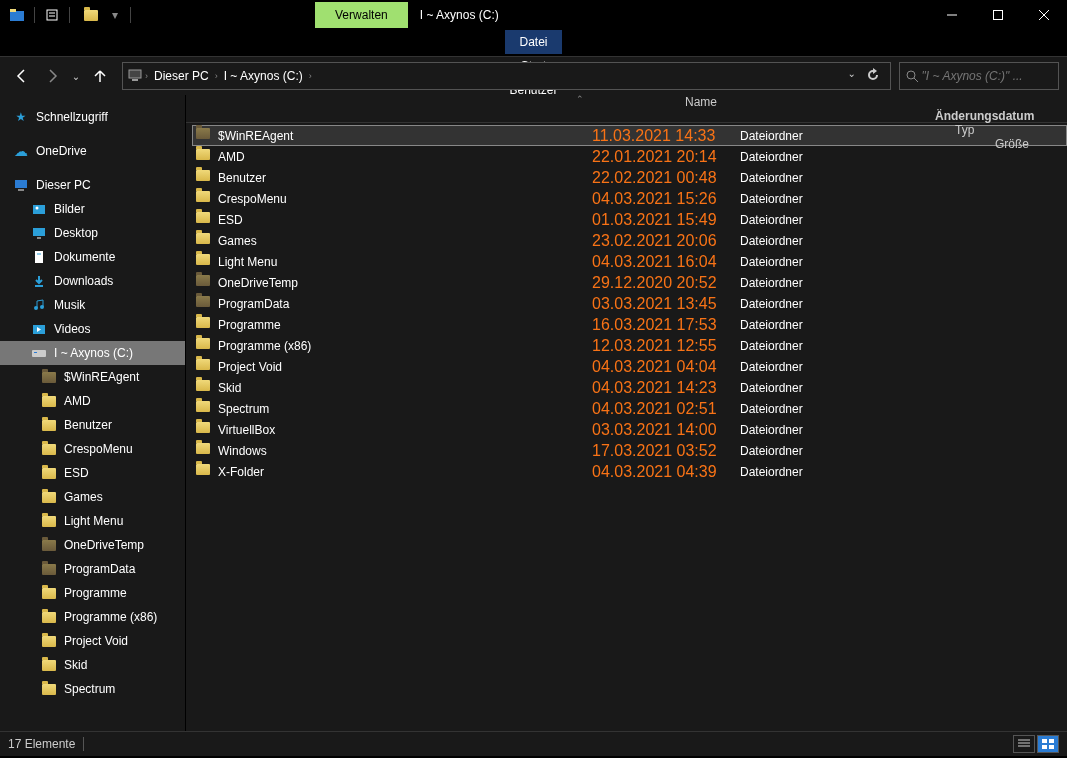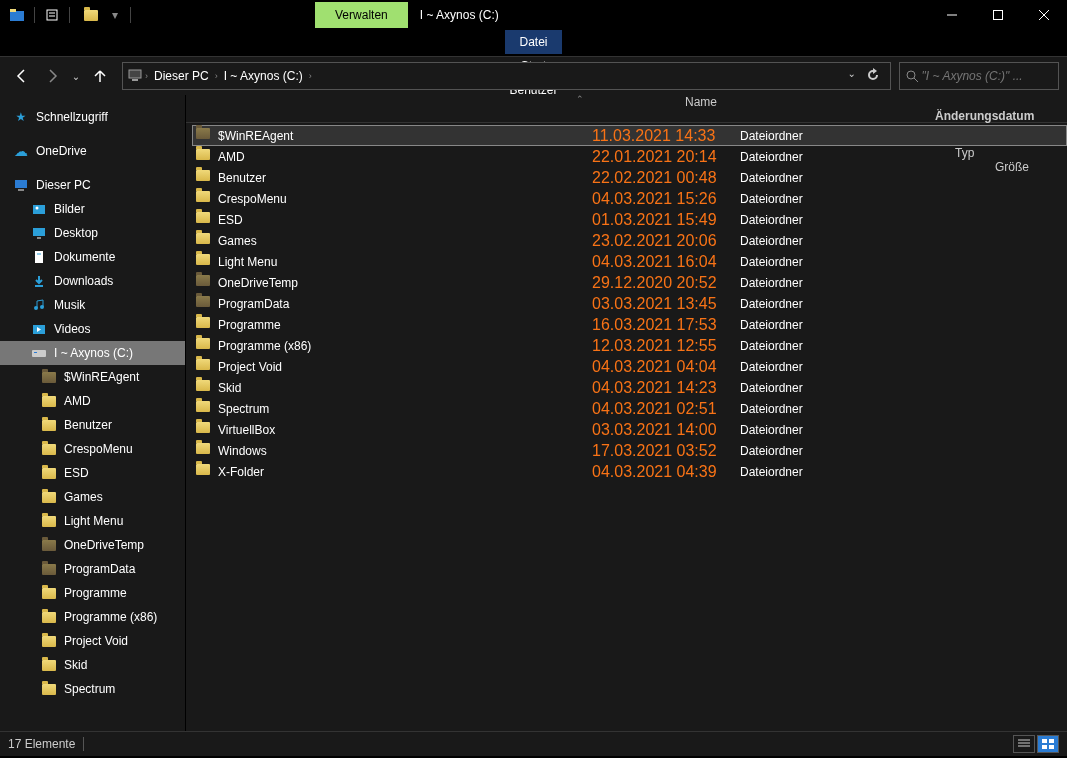--- a/index.html
+++ b/index.html
@@ -43,21 +43,21 @@
 .tree-item.selected { background: #777; }
 .tree-spacer { height: 10px; }
 .tree-icon { width: 18px; height: 16px; margin-right: 6px; display:flex; align-items:center; justify-content:center;}
 
 
 .content { flex: 1; background: #191919; display:flex; flex-direction:column;}
 .col-headers { display: flex; height: 28px; align-items: flex-end; border-bottom: 1px solid #333; padding-left: 10px; flex-direction: column;}
 .col { color: #ccc; font-size: 12px; padding: 0 8px; }
 .col.name { width: 390px; }
 .col.date { width: 140px; font-weight: bold; }
-.col.type { width: 120px; margin-top: 23px; }
+.col.type { width: 120px; }
 .col.size { width: 80px; }
 .sort-ind { position:absolute; left:390px; top:-1px; color:#888; font-size:9px;}
 .col-headers { position:relative;}
 .col-sep { width:1px; height:16px; background:#444;}
 
 .file-list { flex:1; overflow:auto; padding-left:6px; padding-top:2px;}
 .file-row { display: flex; height: 21px; align-items: center; padding-left: 4px; }
 .file-row.selected { border: 1px solid #888; background: #333; padding-left:3px; height:21px;}
 .file-icon { width: 18px; height: 16px; margin-right: 4px; }
 .file-name { width: 374px; color: #fff; font-size: 12px; }

